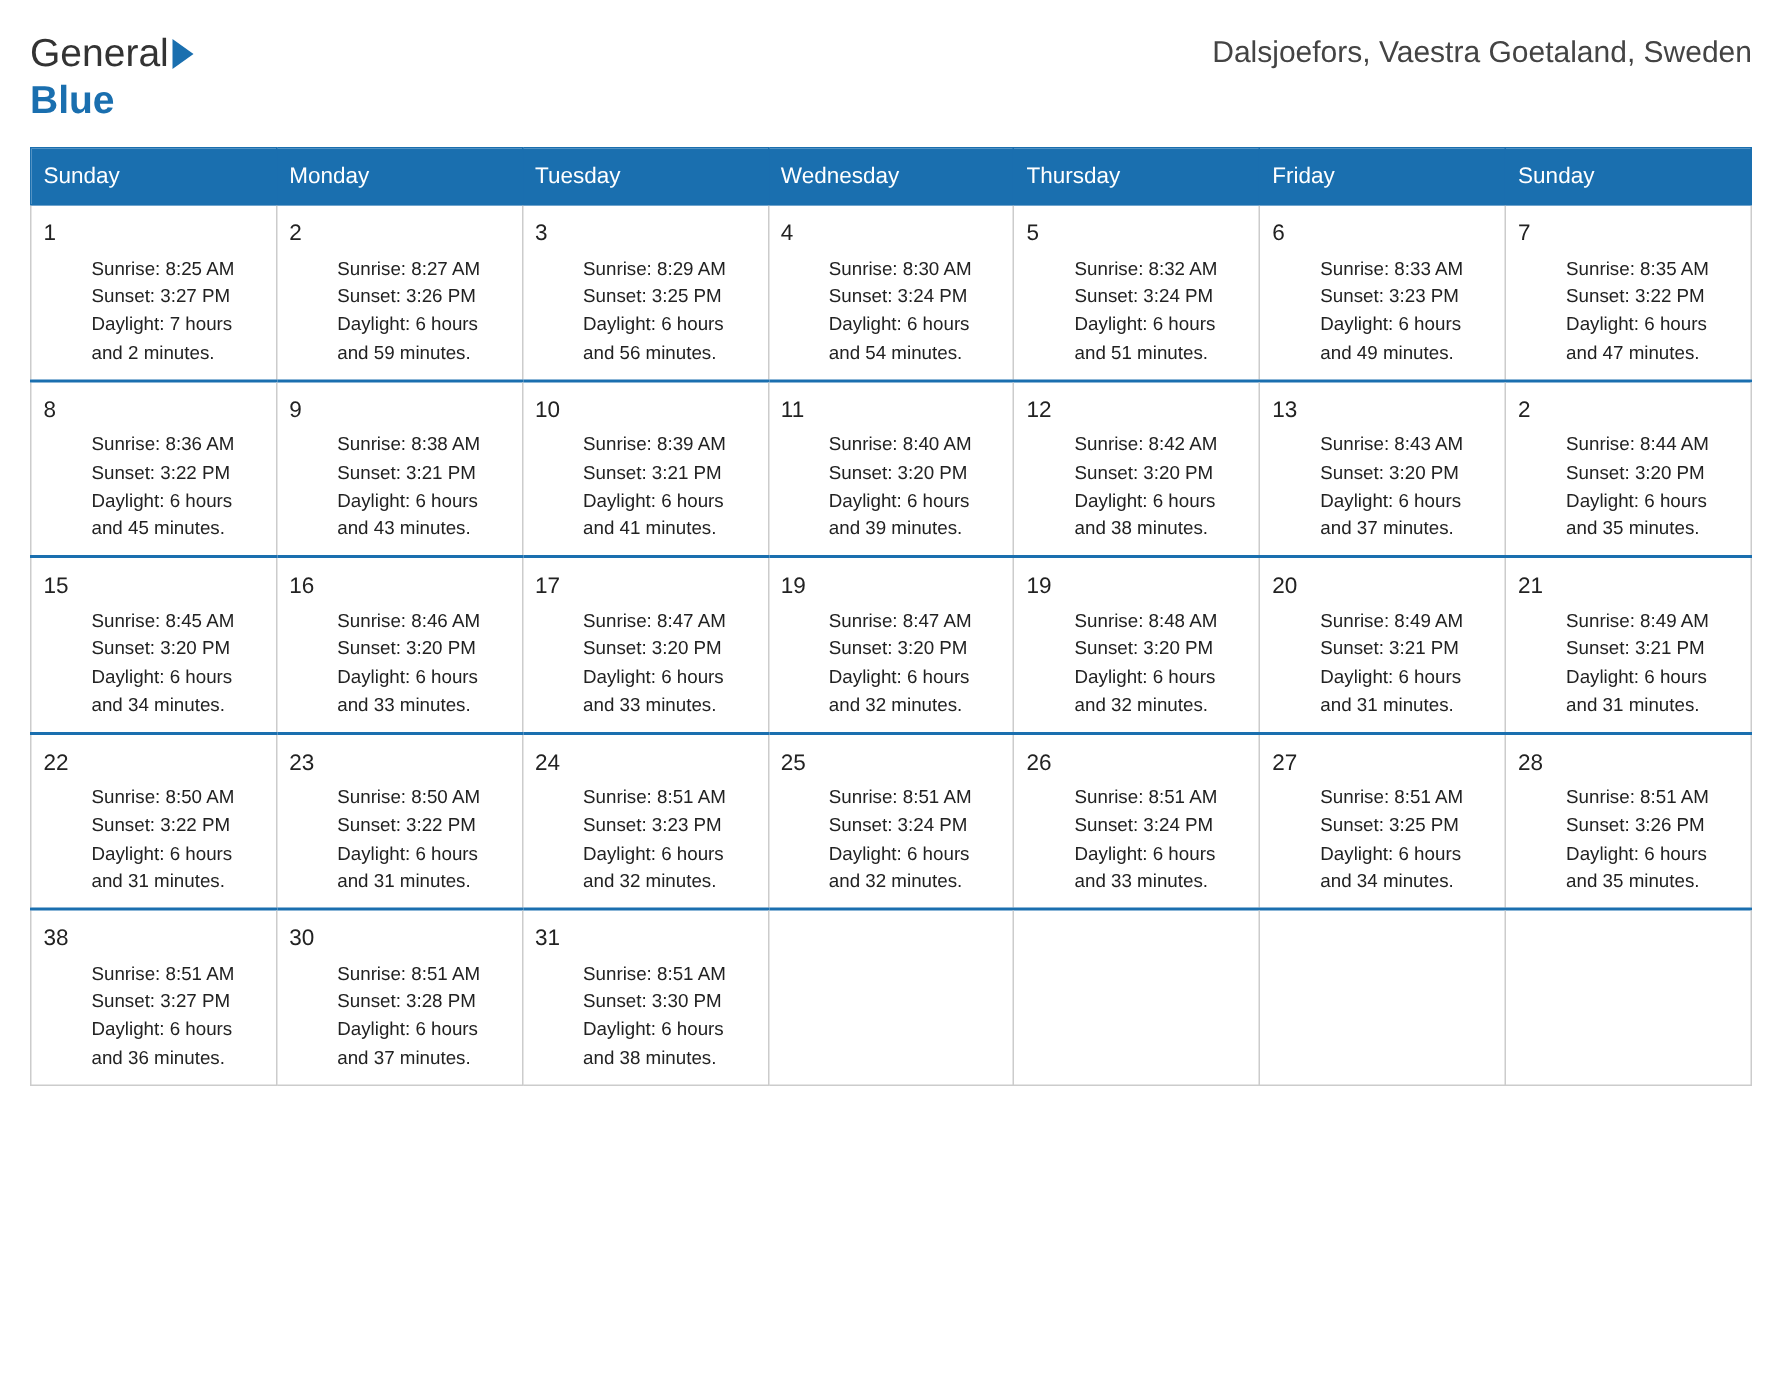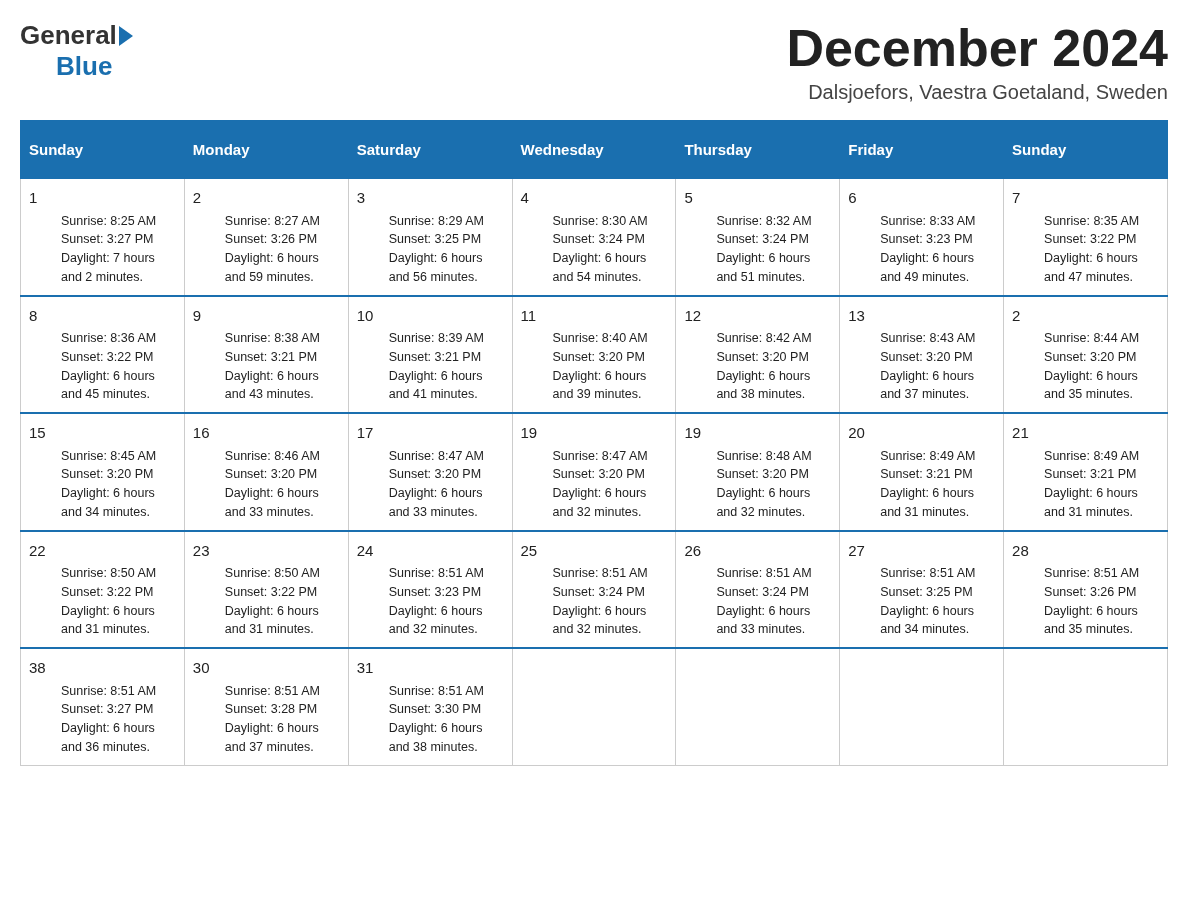--- a/index.html
+++ b/index.html
@@ -18,21 +18,21 @@
     }
     .logo {
       display: flex;
       flex-direction: column;
       align-items: flex-start;
     }
     .logo-text {
       display: flex;
       align-items: center;
       font-size: 26px;
-      font-weight: bold;
+      font-weight: normal;
       color: #333;
     }
     .logo-general { color: #333; }
     .logo-blue { color: #1a6faf; }
     .logo-triangle {
       width: 0;
       height: 0;
       border-left: 14px solid #1a6faf;
       border-top: 10px solid transparent;
       border-bottom: 10px solid transparent;
@@ -54,23 +54,23 @@
       margin-top: 4px;
     }
     table {
       width: 100%;
       border-collapse: collapse;
       table-layout: fixed;
     }
     thead tr th {
       background-color: #1a6faf;
       color: #fff;
-      padding: 20px 8px;
+      padding: 10px 8px;
       font-size: 15px;
-      font-weight: bold;
+      font-weight: normal;
       text-align: left;
       border: 1px solid #1a6faf;
     }
     tbody tr td {
       vertical-align: top;
       padding: 8px;
       border: 1px solid #ccc;
       font-size: 12.5px;
       color: #222;
       line-height: 1.5;
@@ -104,35 +104,34 @@
 <body>
 
 <div class="header-area">
   <div class="logo">
     <div class="logo-text">
       <span class="logo-general">General</span>
       <span class="logo-triangle"></span>
       <br>
     </div>
     <div style="display:flex;align-items:center;">
-      <span class="logo-blue" style="font-size:26px;font-weight:bold;margin-left:36px;">Blue</span>
+      <span class="logo-blue" style="font-size:26px;font-weight:bold;">Blue</span>
     </div>
   </div>
   <div class="title-area">
-    <div class="page-title">December 2024</div>
     <div class="subtitle">Dalsjoefors, Vaestra Goetaland, Sweden</div>
   </div>
 </div>
 
 <table>
   <thead>
     <tr>
     <th>Sunday</th>
         <th>Monday</th>
-        <th>Saturday</th>
+        <th>Tuesday</th>
         <th>Wednesday</th>
         <th>Thursday</th>
         <th>Friday</th>
         <th>Sunday</th>
       </tr>
   </thead>
   <tbody id="calendar-body">
   <tr>
         <td>
           <span class="day-number">1</span>

